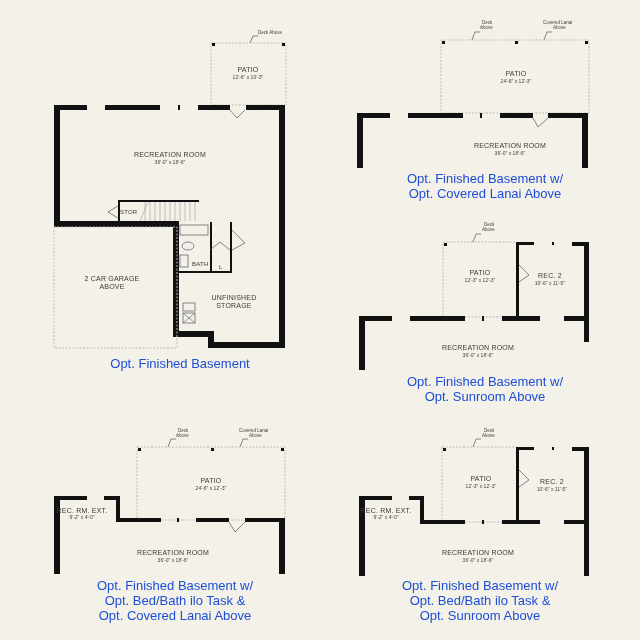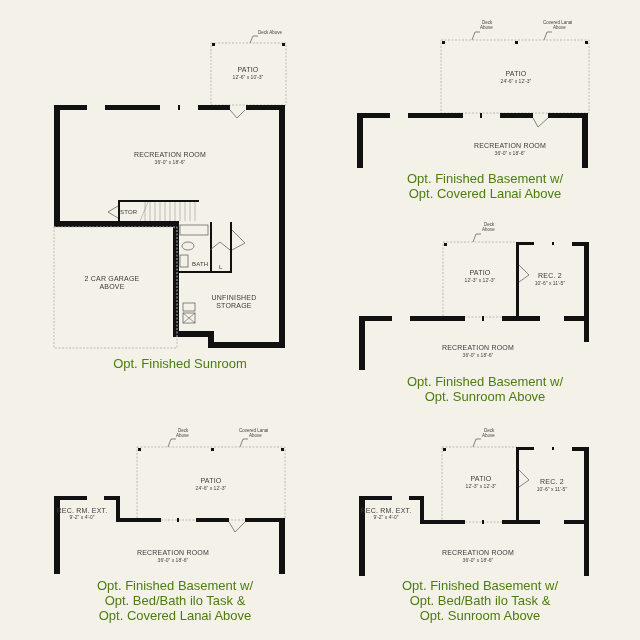--- a/index.html
+++ b/index.html
@@ -1,21 +1,21 @@
 <!DOCTYPE html>
 <html><head>
 <meta charset="utf-8">
 <style>
   html,body{margin:0;padding:0;}
   body{width:640px;height:640px;background:#f3f1e8;position:relative;overflow:hidden;font-family:"Liberation Sans",sans-serif;color:#333;}
   svg{position:absolute;left:0;top:0;}
   .room-name{font-size:7px;fill:#3a3a3a;letter-spacing:0.2px;}
   .room-dim{font-size:5px;fill:#444;}
   .note{font-size:4.5px;fill:#444;}
-  .caption{position:absolute;font-size:13px;color:#4d7c0f;text-align:center;line-height:15px;}
+  .caption{position:absolute;font-size:13px;color:#1d4ed8;text-align:center;line-height:15px;}
   .wall{fill:#111;}
   .dash{fill:none;stroke:#bdbdb4;stroke-width:1;stroke-dasharray:2,1.5;}
   .thin{fill:none;stroke:#555;stroke-width:0.7;}
 </style>
 </head>
 <body>
 
 <svg width="640" height="640" viewBox="0 0 640 640">
 
   <g>
@@ -187,21 +187,21 @@
     <rect class="wall" x="482" y="520" width="2" height="4"></rect>
     <rect class="wall" x="502" y="520" width="38" height="4"></rect>
     <rect class="wall" x="564" y="520" width="25" height="4"></rect>
     <text class="room-name" x="386" y="513" text-anchor="middle">REC. RM. EXT.</text>
     <text class="room-dim" x="386" y="519" text-anchor="middle">9'-2" x 4'-0"</text>
     <text class="room-name" x="478" y="555" text-anchor="middle">RECREATION ROOM</text>
     <text class="room-dim" x="478" y="562" text-anchor="middle">36'-0" x 18'-6"</text>
   </g>
 </svg>
 
-<div class="caption" style="left:80px;top:356px;width:200px;">Opt. Finished Sunroom</div>
+<div class="caption" style="left:80px;top:356px;width:200px;">Opt. Finished Basement</div>
 
 <div class="caption" style="left:370px;top:171px;width:230px;">
   <div>Opt. Finished Basement w/</div>
   <div>Opt. Covered Lanai Above</div>
 </div>
 
 <div class="caption" style="left:370px;top:374px;width:230px;">
   <div>Opt. Finished Basement w/</div>
   <div>Opt. Sunroom Above</div>
 </div>

